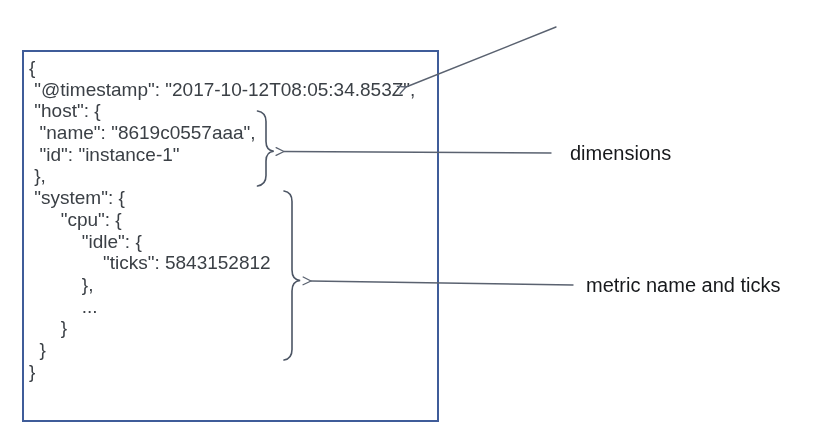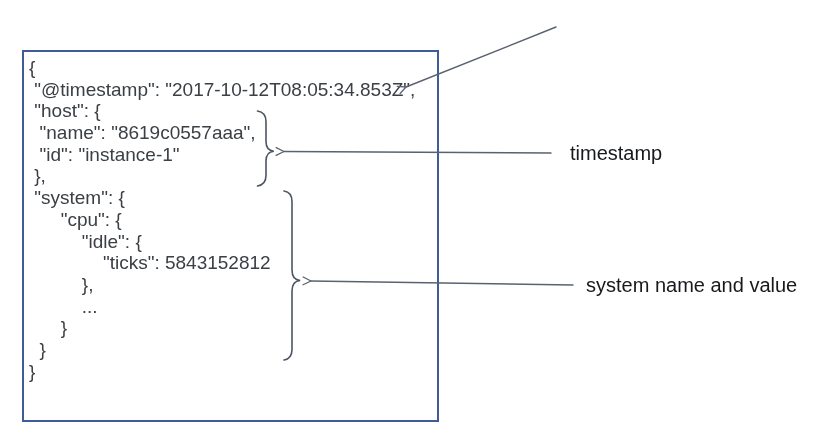--- a/index.html
+++ b/index.html
@@ -106,16 +106,16 @@
              C 290 192, 292 195.5, 292 201.5
              L 292 270
              C 292 276, 294 280, 300.2 280.5
              C 294 281, 292 285, 292 291
              L 292 349.5
              C 292 355.5, 290 359, 284 360" fill="none" stroke-width="1.6" stroke-linecap="round" stroke="#4c5564"></path>
 
     <path d="M 573 285 L 311 281" fill="none" stroke-width="1.4" stroke-linecap="round" marker-end="url(#openArrow)" stroke="#5a6270"></path>
   </svg>
 
-  <div class="diagram-label label-dimensions">timestamp</div>
-  <div class="diagram-label label-metric">system name and value</div>
+  <div class="diagram-label label-dimensions">dimensions</div>
+  <div class="diagram-label label-metric">metric name and ticks</div>
 
 </div>
 
 </body></html>

